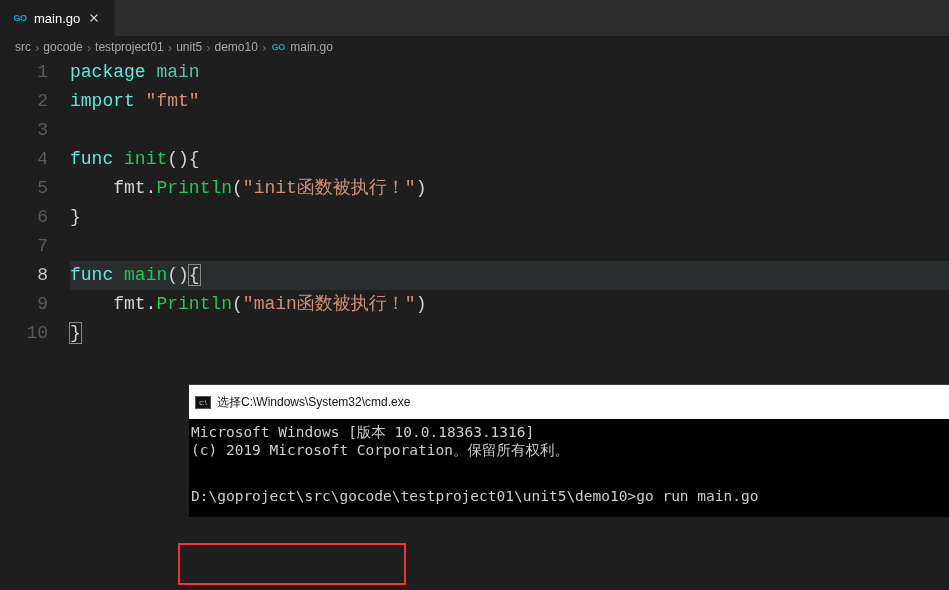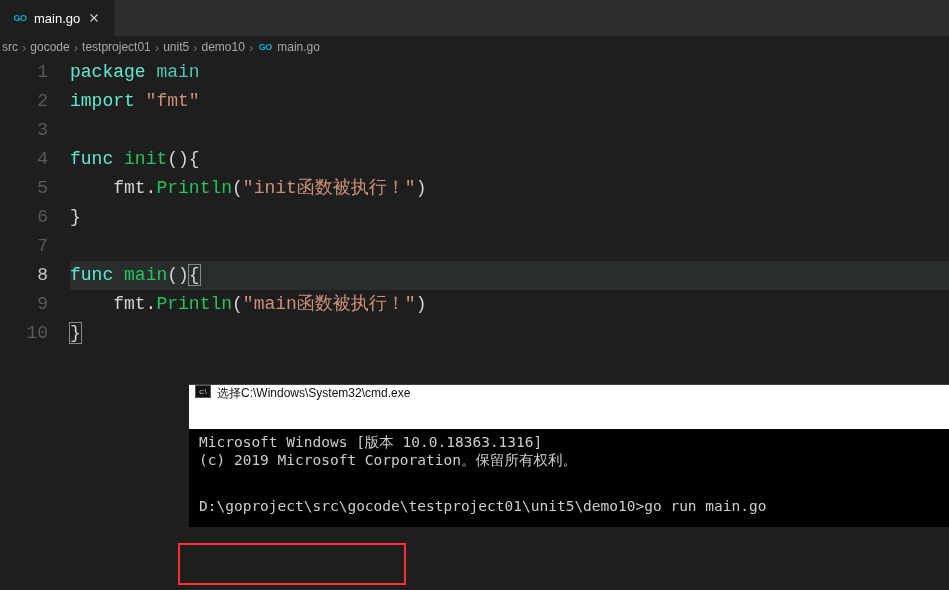--- a/index.html
+++ b/index.html
@@ -5,42 +5,42 @@
 * { margin:0; padding:0; box-sizing:border-box; }
 body { background:#1e1e1e; font-family:'Segoe UI',Arial,sans-serif; width:949px; height:590px; overflow:hidden; position:relative; }
 
 .tabbar { background:#2d2d2d; height:36px; display:flex; align-items:stretch; }
 .tab { background:#1e1e1e; padding:0 12px; display:flex; align-items:center; gap:6px; font-size:13px; color:#ffffff; border-right:1px solid #252525; position:relative; }
 .tab .tab-dot { position:absolute; bottom:0; left:0; right:0; height:1px; background:#1e1e1e; }
 .go-ico { width:16px; height:12px; display:inline-flex; align-items:center; justify-content:center; color:#00add8; font-weight:700; font-size:9px; letter-spacing:-0.5px; }
 .tab-close { width:16px; height:16px; display:flex; align-items:center; justify-content:center; color:#d4d4d4; font-size:14px; border-radius:3px; }
 .tab-close svg { width:14px; height:14px; stroke:#d4d4d4; stroke-width:1.3; }
 
-.breadcrumb { height:22px; display:flex; align-items:center; padding-left:2px; font-size:12px; color:#a8a8a8; gap:4px; background:#1e1e1e; }
+.breadcrumb { height:22px; display:flex; align-items:center; padding-left:15px; font-size:12px; color:#a8a8a8; gap:4px; background:#1e1e1e; }
 .breadcrumb .chev { color:#6f6f6f; font-size:13px; position:relative; top:0; }
 .breadcrumb .go-ico { color:#00add8; }
 
 .editor { display:flex; background:#1e1e1e; font-family:Consolas,'Courier New',monospace; font-size:18px; line-height:29px; }
 .gutter { width:70px; text-align:right; padding-right:22px; color:#5a5a5a; user-select:none; }
 .gutter .gline { height:29px; }
 .gutter .cur { color:#c6c6c6; }
 .code { flex:1; color:#d4d4d4; }
 .cline { height:29px; white-space:pre; }
 .cline.hl { background:#2a2d2e; }
 .kw { color:#5eead4; }
 .str { color:#ce9178; }
 .fn { color:#22c55e; }
 .typ { color:#4ec9b0; }
 .brace-box { outline:1px solid #888; }
 
 .cmdwin { position:absolute; left:189px; top:384px; width:760px; background:#000; border-top:1px solid #404040; }
-.cmd-title { height:44px; background:#fff; display:flex; padding:0 6px; gap:6px; font-size:12px; color:#111; }
+.cmd-title { height:34px; background:#fff; display:flex; align-items:center; padding:0 6px; gap:6px; font-size:12px; color:#111; }
 .cmd-ico { width:16px; height:13px; background:#111; border:1px solid #555; position:relative; display:flex; align-items:center; justify-content:center; color:#ccc; font-size:7px; }
 .cmd-body { padding:4px 2px 12px 2px; font-family:'Microsoft YaHei Mono','NSimSun','SimSun',Consolas,monospace; font-size:14.5px; line-height:18px; color:#ccc; }
-.cmd-body .l { white-space:pre;margin-left:8px; }
+.cmd-body .l { white-space:pre; }
 .cmd-body .sp { height:14px; }
 .hl-box { position:absolute; left:178px; top:543px; width:228px; height:42px; border:2px solid #ff3030; pointer-events:none; }
 </style>
 </head>
 <body>
 
 <div class="tabbar">
   <div class="tab">
     <span class="go-ico">GO</span>
     <span>main.go</span>

